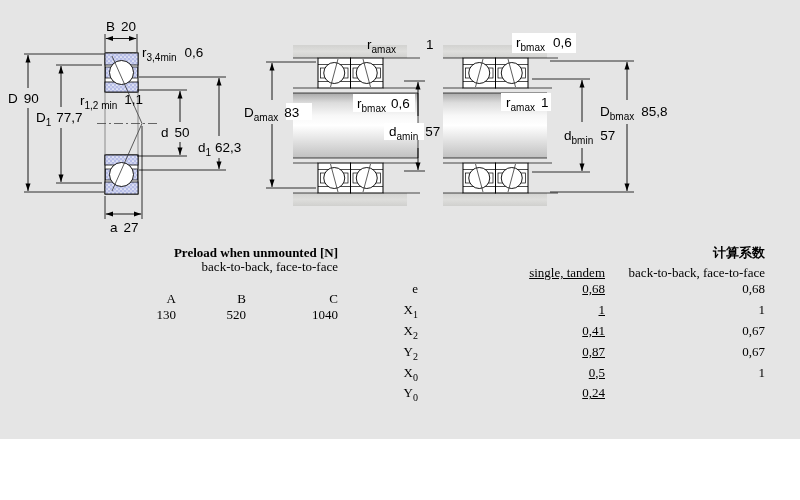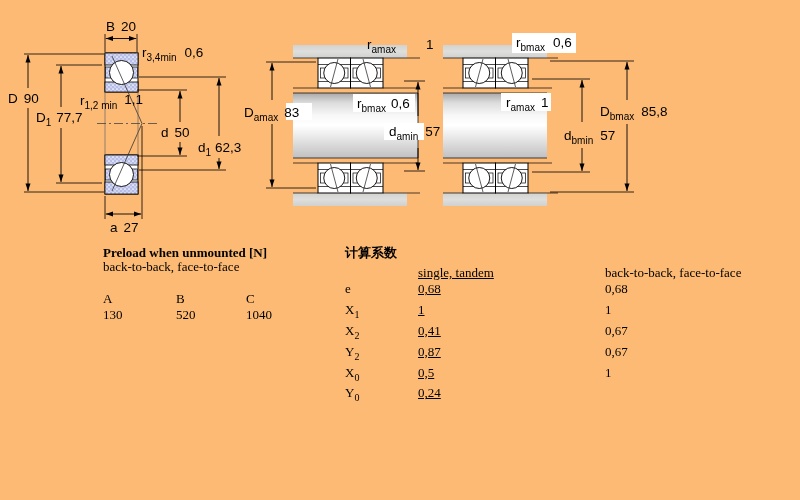--- a/index.html
+++ b/index.html
@@ -1,28 +1,28 @@
 <!DOCTYPE html>
 <html><head>
 <meta charset="utf-8">
 <style>
   html,body{margin:0;padding:0;background:#fff;}
-  .canvas{position:relative;width:800px;height:500px;background:#fdba74;overflow:hidden;
+  .canvas{position:relative;width:800px;height:439px;background:#e5e5e5;overflow:hidden;
           font-family:"Liberation Sans",sans-serif;}
   svg text{font-family:"Liberation Sans",sans-serif;font-size:13.5px;fill:#000;}
   svg .sub{font-size:10px;}
   .thin{stroke:#000;stroke-width:0.7;fill:none;}
   .ext{stroke:#000;stroke-width:0.8;fill:none;}
   .dim{stroke:#000;stroke-width:0.9;fill:none;}
   .contact{stroke:#333;stroke-width:0.8;fill:none;}
   .center{stroke:#444;stroke-width:0.8;fill:none;stroke-dasharray:9 3 2 3;}
   .silh{stroke:#666;stroke-width:0.7;fill:none;}
 
   
-  .serif{font-family:"Liberation Serif",serif;}
+  .serif{font-family:"Liberation Serif",serif;text-align:right;}
   .preload{position:absolute;left:103px;top:245px;width:235px;font-size:13px;}
   .pt-title{font-weight:bold;line-height:15px;}
   .pt-sub{line-height:14px;}
   .pt-grid{margin-top:17px;}
   .pt-row{display:flex;line-height:16px;}
   .pt-row span:nth-child(1){width:73px;}
   .pt-row span:nth-child(2){width:70px;}
   .pt-row span:nth-child(3){flex:1;}
 
   .factors{position:absolute;left:345px;top:245px;width:420px;font-size:13px;}

